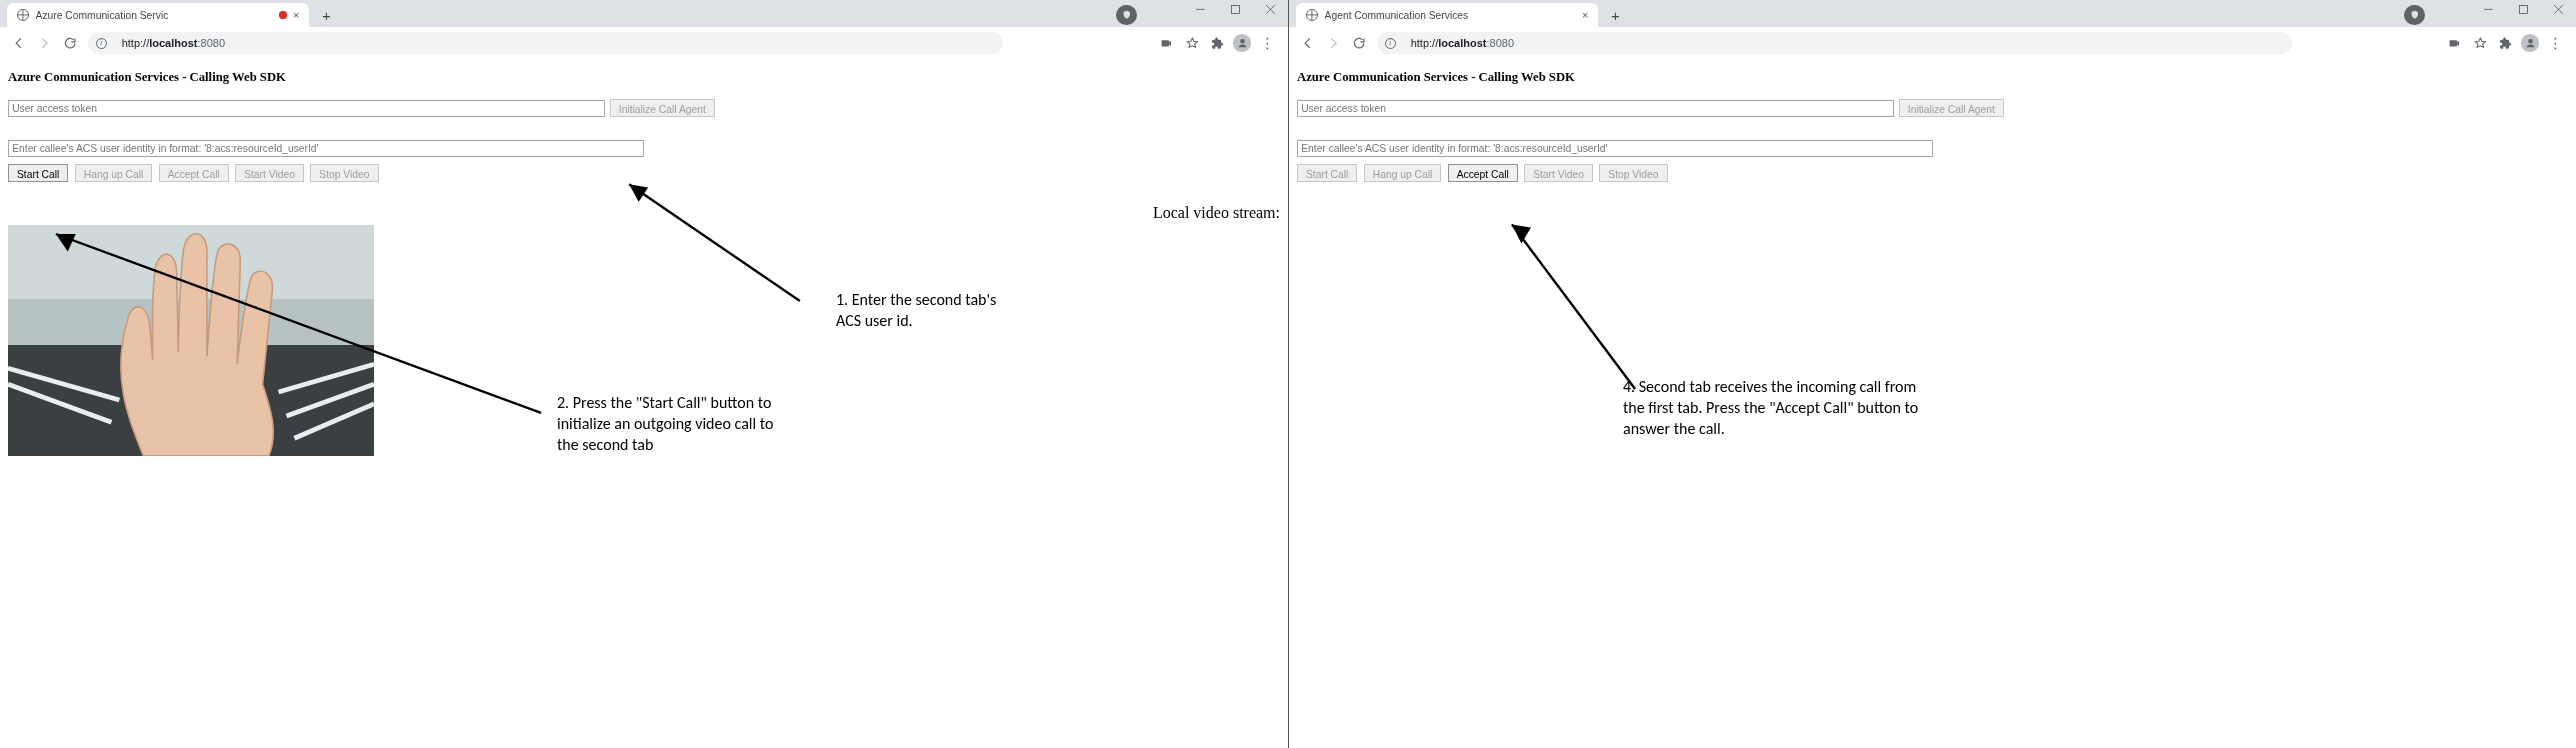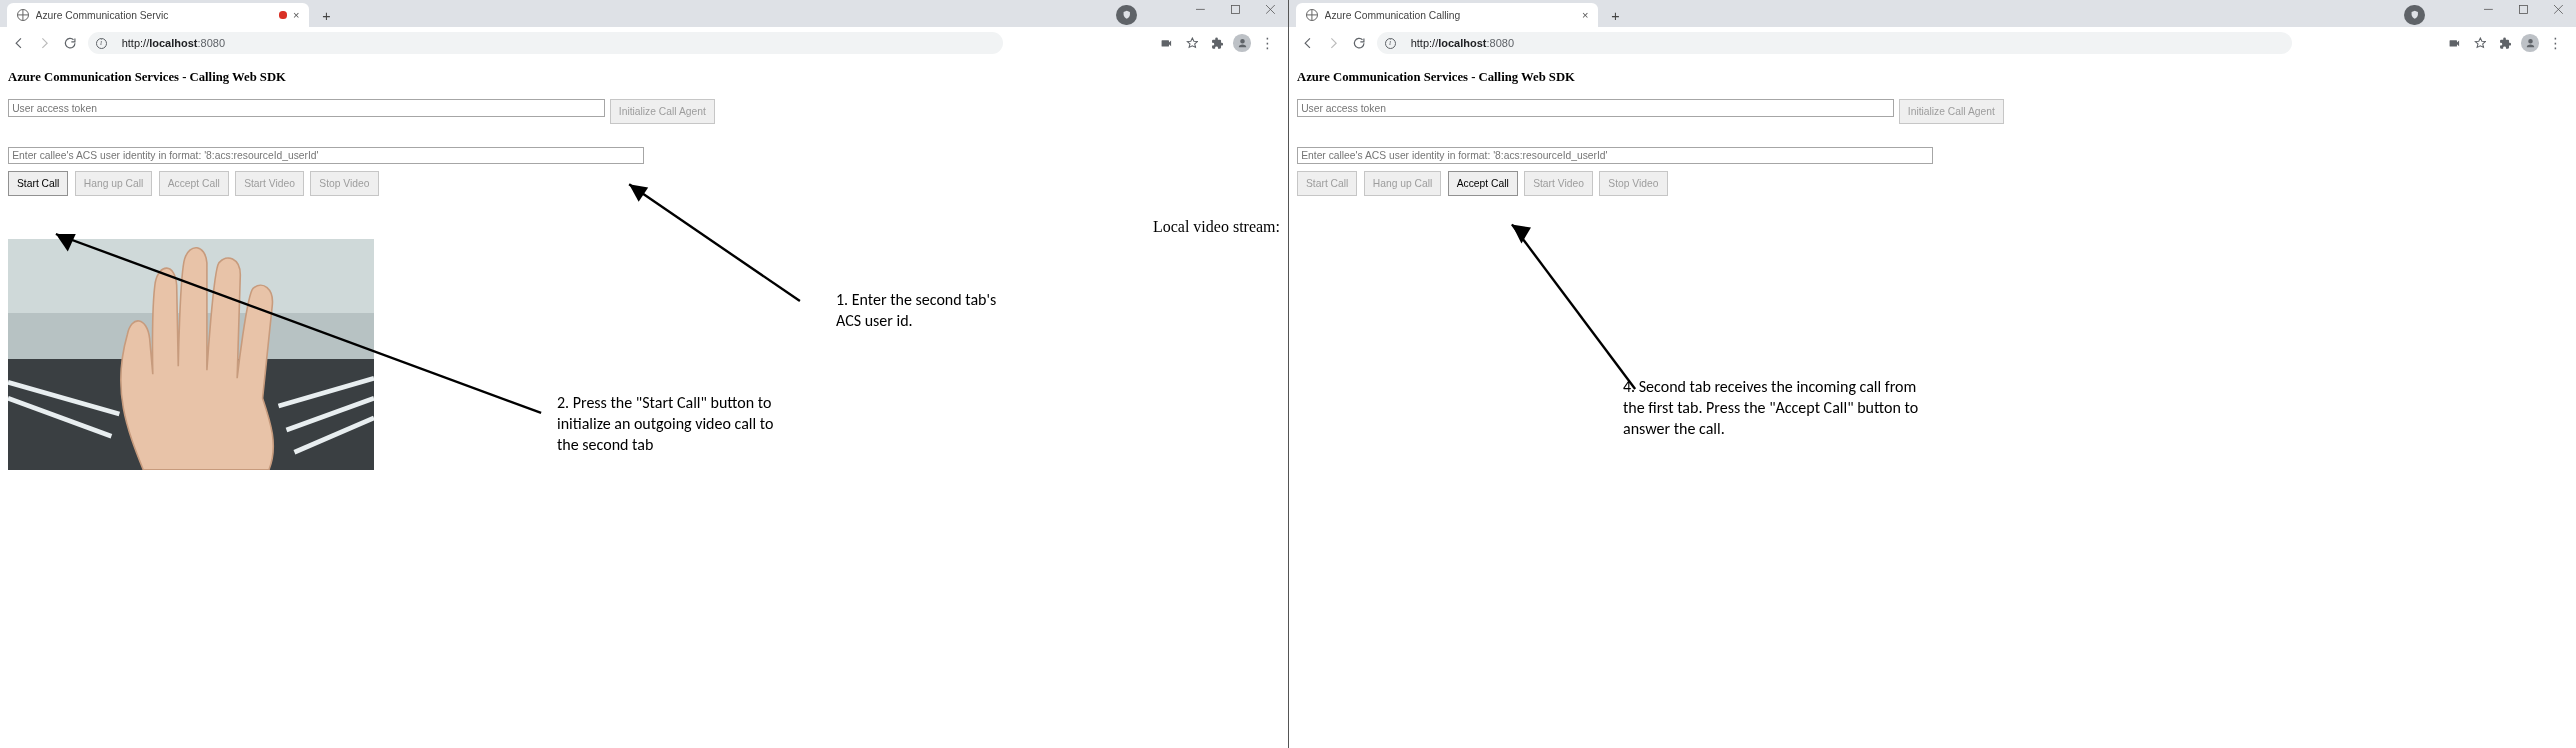--- a/index.html
+++ b/index.html
@@ -63,30 +63,30 @@
   .avatar { width: 17.5px; height: 17.5px; border-radius: 50%; background: #bdc1c6; display:flex; align-items:center; justify-content:center; }
   .avatar svg { width: 11px; height: 11px; fill: #5f6368; }
   .kebab { font-size: 14.3px; color:#5f6368; }
 
   
   .page {
     padding: 11px 8px; font-family: "Times New Roman", Times, serif;
     position: relative; height: calc(100% - 59px);
   }
   .page h3 { margin: 0 0 14.3px 0; font-size: 12.7px; font-weight: bold; }
-  .row { margin-bottom: 6.4px; display: flex; gap: 4.8px; align-items: flex-start; }
+  .row { margin-bottom: 6.4px; display: flex; gap: 4.8px; align-items: flex-end; }
   input[type=text] {
     font-family: Arial, sans-serif; font-size: 10.3px; height: 17.5px;
     border: 0.8px solid #a6a6a6; background: #fff; padding: 0 3.2px; color: #555;
   }
   input[type=text]::placeholder { color: #757575; }
   .token-input { width: 597px; }
   .callee-input { width: 636px; margin-top: 16px; margin-bottom: 6.4px; }
   .btn {
-    font-family: Arial, sans-serif; font-size: 10.3px; height: 25px;
+    font-family: Arial, sans-serif; font-size: 10.3px; height: 18px;
     background: #efefef; border: 0.8px solid #919191; padding: 4px 8px; cursor: pointer;
     color: #000;
   }
   .btn:disabled {
     background: #efefef; border: 0.8px solid #c6c6c6; color: #9d9d9d; cursor: default;
   }
   .btn-row { display: flex; gap: 6.4px; flex-wrap: wrap; }
   .stream-label { font-size: 16px; margin-top: 22px; text-align: right; }
 
   .video-box {
@@ -245,21 +245,21 @@
 the second tab</div>
     </div>
   </div>
 
   <div class="pane pane-right">
     <div class="browser-chrome">
       <div class="titlebar">
         <div class="tabs-strip">
           <div class="tab">
             <span class="globe"></span>
-            <span class="tab-title">Azure Communication Calling</span>
+            <span class="tab-title">Agent Communication Services</span>
             <span class="close-x">×</span>
           </div>
           <div class="new-tab">+</div>
         </div>
         <div class="shield-dot">
           <svg viewBox="0 0 24 24">
               <path d="M12 2 4 5v6c0 5 3.4 9.7 8 11 4.6-1.3 8-6 8-11V5l-8-3z"></path>
             </svg>
         </div>
         <div class="win-controls">

